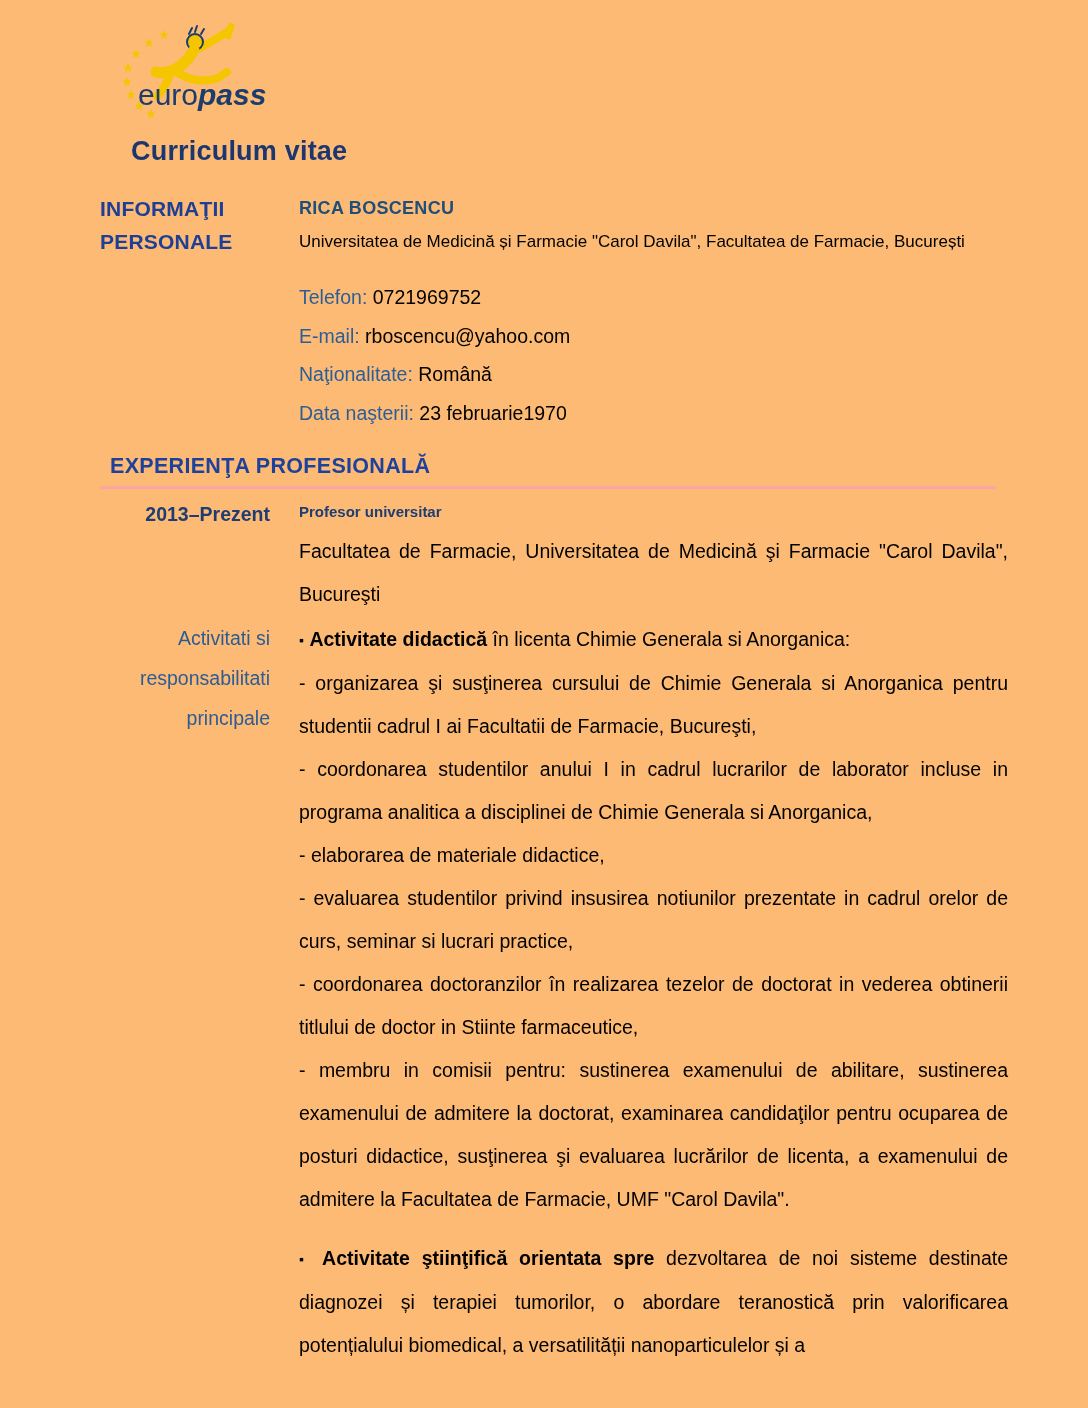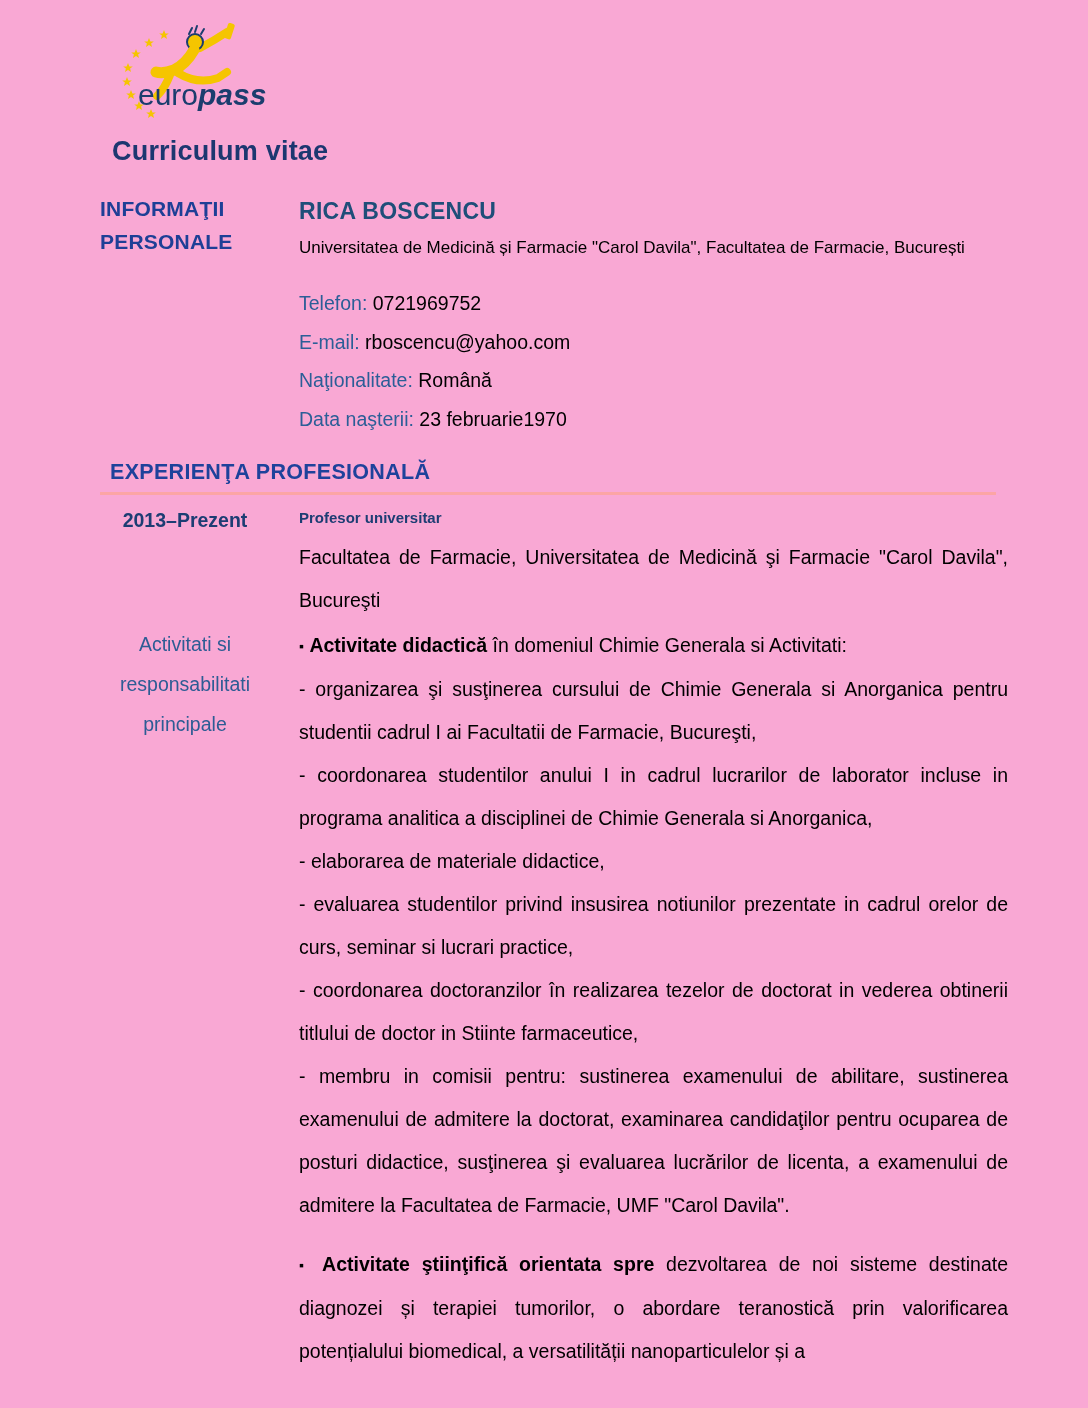--- a/index.html
+++ b/index.html
@@ -2,61 +2,61 @@
 <html><head>
 <meta charset="utf-8">
 <style>
   * { margin: 0; padding: 0; box-sizing: border-box; }
   html, body { background: #ffffff; }
   body { font-family: "Liberation Sans", sans-serif; color: #000; }
   .page {
     position: relative;
     width: 1088px;
     height: 1408px;
-    background: #f9a8d4;
+    background: #fdba74;
     overflow: hidden;
   }
   .logo {
     position: absolute;
     left: 118px;
     top: 22px;
     width: 155px;
     height: 100px;
   }
   .doc-title {
     position: absolute;
-    left: 112px;
+    left: 131px;
     top: 136px;
     font-size: 27px;
     font-weight: bold;
     color: #1c3770;
     letter-spacing: 0.2px;
   }
   .content {
     position: absolute;
     left: 100px;
     top: 192px;
     width: 896px;
   }
   .row {
     display: grid;
     grid-template-columns: 170px 709px;
     column-gap: 29px;
   }
-  .left-cell { text-align: center; }
+  .left-cell { text-align: right; }
   .left-cell.align-left { text-align: left; }
   .info-label {
     font-size: 21px;
     font-weight: bold;
     color: #1e3f96;
     line-height: 33px;
     letter-spacing: 0.2px;
   }
   .person-name {
-    font-size: 23px;
+    font-size: 18px;
     font-weight: bold;
     color: #1f4e79;
     margin-top: 6px;
     letter-spacing: 0.3px;
   }
   .affiliation {
     font-size: 17px;
     line-height: 36px;
     text-align: justify;
     margin-top: 5px;
@@ -187,21 +187,21 @@
     </div>
 
     <div class="row employer-row">
       <div class="left-cell"></div>
       <p class="employer">Facultatea de Farmacie, Universitatea de Medicină şi Farmacie "Carol Davila", Bucureşti</p>
     </div>
 
     <div class="row activities-row">
       <div class="left-cell activities-label">Activitati si responsabilitati principale</div>
       <div>
-        <p class="body-par"><span class="bullet-glyph">▪</span> <b class="lead">Activitate didactică</b><span> în domeniul Chimie Generala si Activitati:</span></p>
+        <p class="body-par"><span class="bullet-glyph">▪</span> <b class="lead">Activitate didactică</b><span> în licenta Chimie Generala si Anorganica:</span></p>
         <p class="body-par">- organizarea şi susţinerea cursului de Chimie Generala si Anorganica pentru studentii cadrul I ai Facultatii de Farmacie, Bucureşti,</p>
         <p class="body-par">- coordonarea studentilor anului I in cadrul lucrarilor de laborator incluse in programa analitica a disciplinei de Chimie Generala si Anorganica,</p>
         <p class="body-par">- elaborarea de materiale didactice,</p>
         <p class="body-par">- evaluarea studentilor privind insusirea notiunilor prezentate in cadrul orelor de curs, seminar si lucrari practice,</p>
         <p class="body-par">- coordonarea doctoranzilor în realizarea tezelor de doctorat in vederea obtinerii titlului de doctor in Stiinte farmaceutice,</p>
         <p class="body-par">- membru in comisii pentru: sustinerea examenului de abilitare, sustinerea examenului de admitere la doctorat, examinarea candidaţilor pentru ocuparea de posturi didactice, susţinerea şi evaluarea lucrărilor de licenta, a examenului de admitere la Facultatea de Farmacie, UMF "Carol Davila".</p>
         <p class="body-par sci-par"><span class="bullet-glyph">▪</span> <b class="lead">Activitate ştiinţifică orientata spre</b><span> dezvoltarea de noi sisteme destinate diagnozei și terapiei tumorilor, o abordare teranostică prin valorificarea potențialului biomedical, a versatilității nanoparticulelor și a</span></p>
       </div>
     </div>
 

